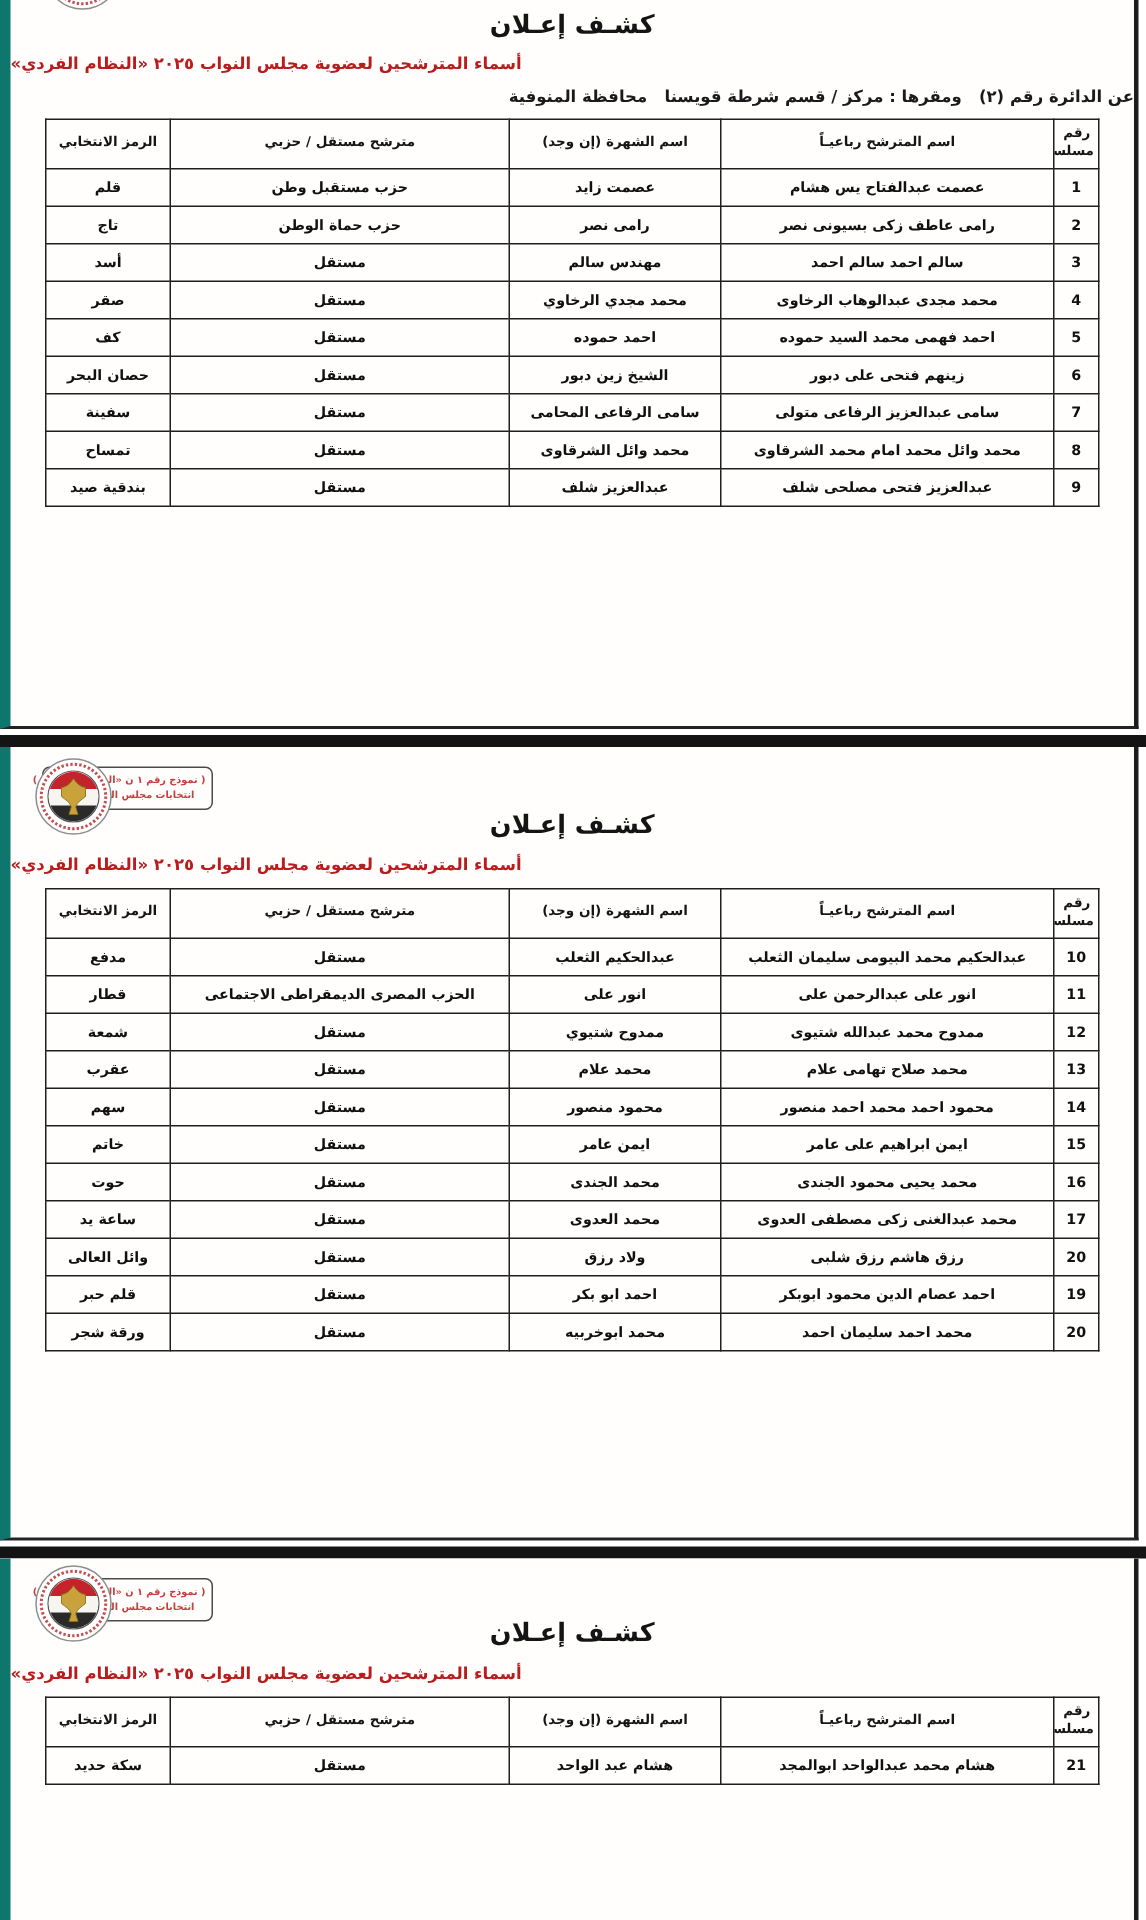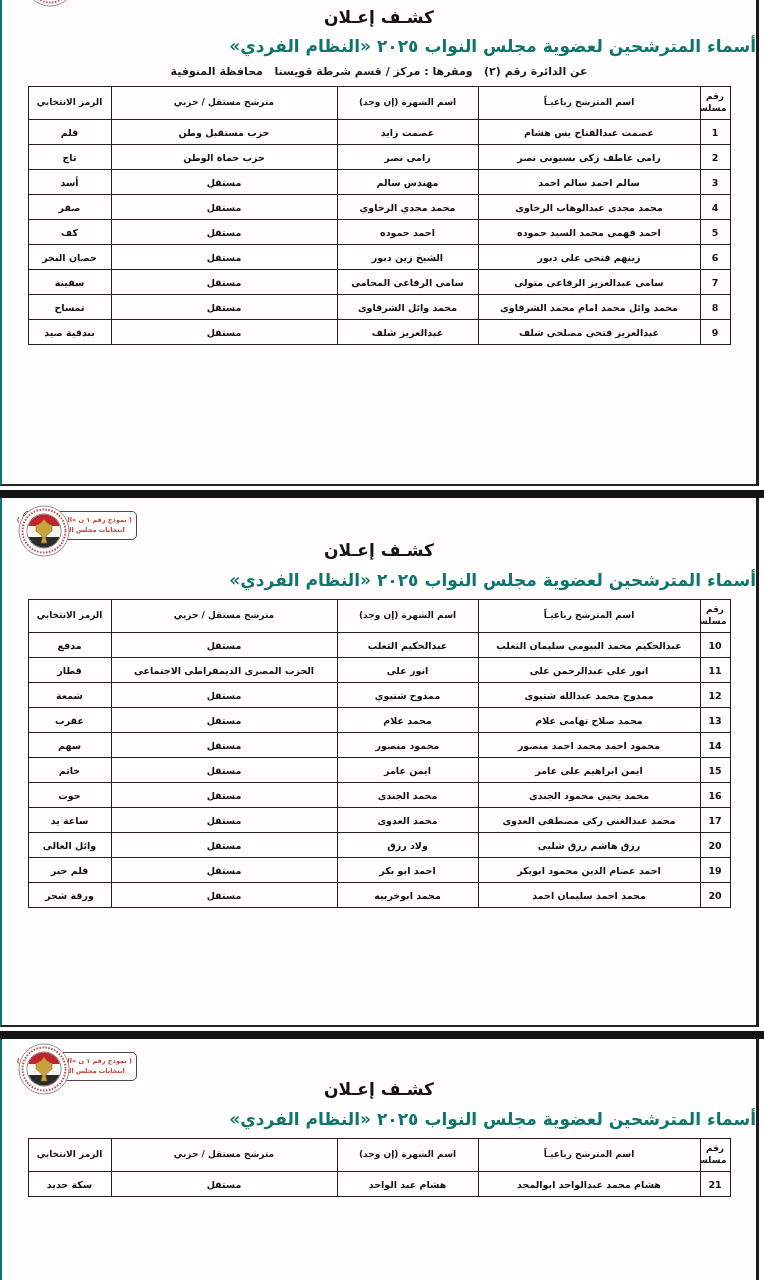--- a/index.html
+++ b/index.html
@@ -6,45 +6,45 @@
   html,body { width: 764px; }
   body {
     width: 764px; height: 1280px; overflow: hidden;
     background: #ffffff;
     font-family: "DejaVu Sans", sans-serif;
     color: #111;
   }
   .page {
     position: relative;
     background: #fffefd;
-    border-left: 2px solid #0f766e;
+    border-left: 7px solid #0f766e;
     border-right: 3px solid #1c1c1c;
     border-bottom: 2px solid #242424;
     margin-right: 5px;
     overflow: hidden;
     direction: rtl;
   }
   .page-1 { height: 486px; }
   .page-2 { height: 529px; }
   .page-3 { height: 242px; border-bottom: none; }
   .pagegap { height: 4px; background: #fff; }
   .band { height: 8px; background: #141414; }
 
   .doc-title {
     text-align: center;
     font-size: 17px; font-weight: bold; color: #141414;
     letter-spacing: 1px;
   }
   .doc-subtitle {
+    text-align: left;
+    font-size: 11px; font-weight: bold;
+    color: #b91c1c;
+  }
+  .district-line {
     text-align: right;
-    font-size: 17px; font-weight: bold;
-    color: #0f766e;
-  }
-  .district-line {
-    text-align: center;
     font-size: 11px; font-weight: bold; color: #1a1a1a;
     white-space: pre-wrap;
   }
   .page-1 .doc-title { padding-top: 7px; }
   .page-1 .doc-subtitle { margin-top: 9px; }
   .page-1 .district-line { margin-top: 9px; }
   .page-2 .doc-title { padding-top: 42px; }
   .page-3 .doc-title { padding-top: 40px; }
   .page-2 .doc-subtitle, .page-3 .doc-subtitle { margin-top: 10px; }
 

